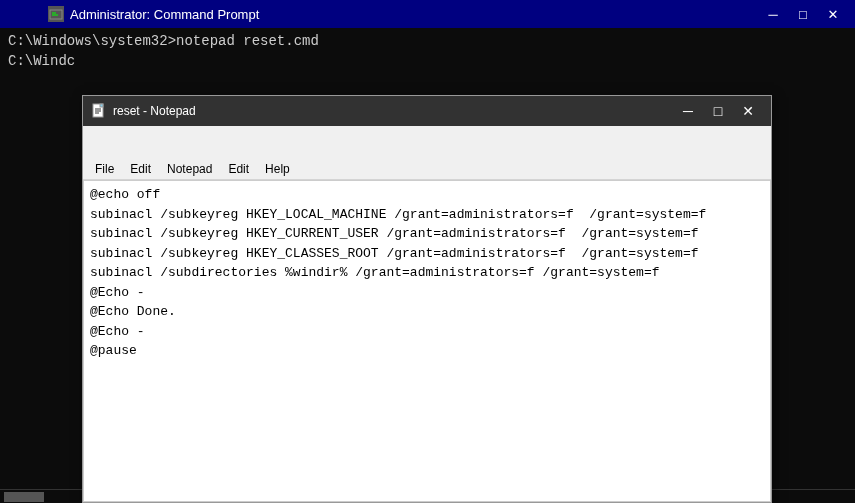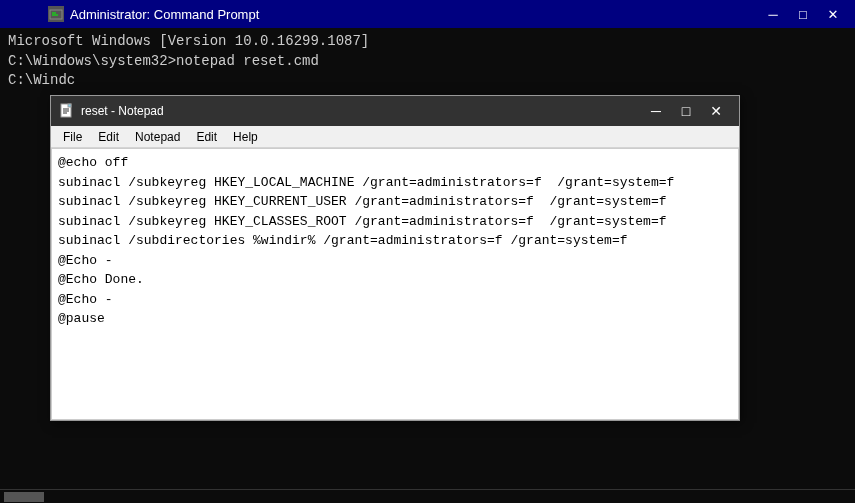--- a/index.html
+++ b/index.html
@@ -90,23 +90,23 @@
 
     .cmd-line {
       line-height: 1.4;
       white-space: pre;
     }
 
     
     .notepad-window {
       position: absolute;
       top: 95px;
-      left: 50px;
+      left: 82px;
       width: 690px;
-      height: 326px;
+      height: 408px;
       background: #f0f0f0;
       border: 1px solid #999;
       box-shadow: 2px 2px 10px rgba(0,0,0,0.5);
       display: flex;
       flex-direction: column;
     }
 
     .notepad-titlebar {
       background: #323232;
       height: 30px;
@@ -160,20 +160,21 @@
     .notepad-menubar {
       background: #f0f0f0;
       height: 22px;
       display: flex;
       align-items: center;
       padding: 0 4px;
       flex-shrink: 0;
       border-bottom: 1px solid #d4d4d4;
       font-family: 'Segoe UI', sans-serif;
       font-size: 12px;
+      margin-top: 32px;
     }
 
     .menu-item {
       padding: 2px 8px;
       cursor: pointer;
       color: #000;
     }
 
     .notepad-content {
       flex: 1;
@@ -244,21 +245,20 @@
       </div>
       <span class="cmd-title">Administrator: Command Prompt</span>
     </div>
     <div class="cmd-titlebar-controls">
       <button class="cmd-control-btn">─</button>
       <button class="cmd-control-btn">□</button>
       <button class="cmd-control-btn cmd-close-btn">✕</button>
     </div>
   </div>
   <div class="cmd-content">
-    <div class="cmd-line">Microsoft Windows [Version 10.0.16299.1087]</div>
     <div class="cmd-line"></div>
     <div class="cmd-line">C:\Windows\system32&gt;notepad reset.cmd</div>
     <div class="cmd-line"></div>
     <div class="cmd-line">C:\Windc</div>
   </div>
   <div class="cmd-scrollbar-area">
     <div class="cmd-hscroll"></div>
   </div>
 </div>
 

